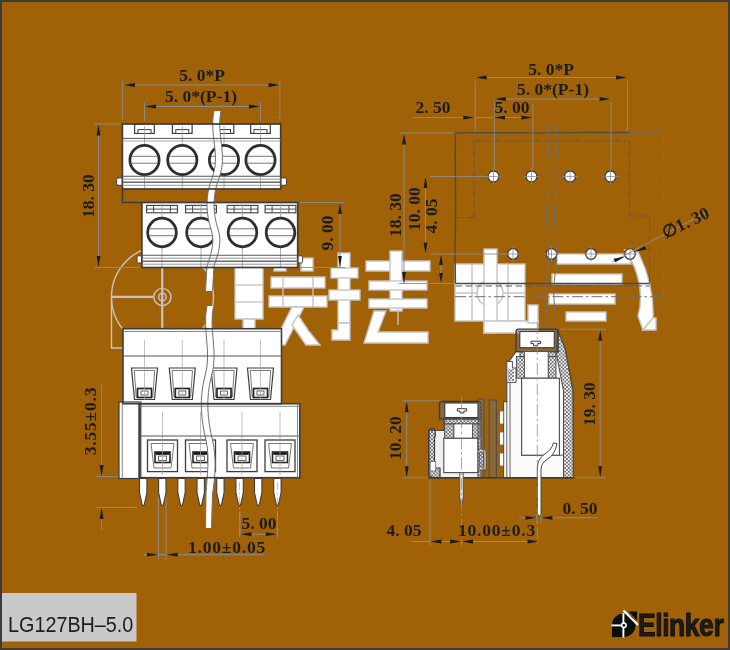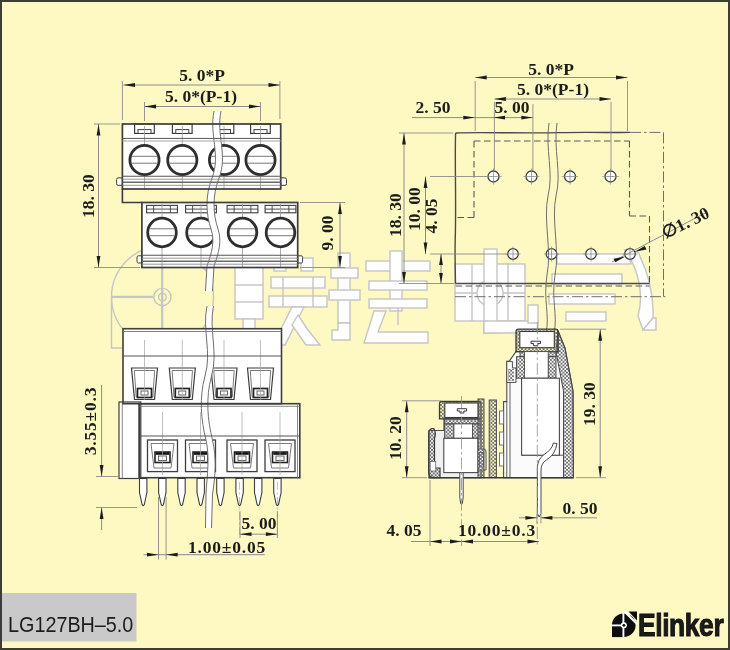--- a/index.html
+++ b/index.html
@@ -1,16 +1,16 @@
 <!DOCTYPE html>
 <html><head>
 <meta charset="utf-8">
 <style>
   html,body{margin:0;padding:0;background:#ffffff;}
-  #page{position:relative;width:730px;height:650px;background:#fef9c3;overflow:hidden;}
+  #page{position:relative;width:730px;height:650px;background:#a16207;overflow:hidden;}
   svg{position:absolute;left:0;top:0;}
   text{font-family:"Liberation Serif", serif;font-weight:bold;fill:#1c1c1c;}
 </style>
 </head>
 <body>
 
 <div id="page">
 <svg width="730" height="650" viewBox="0 0 730 650">
 <defs>
 

